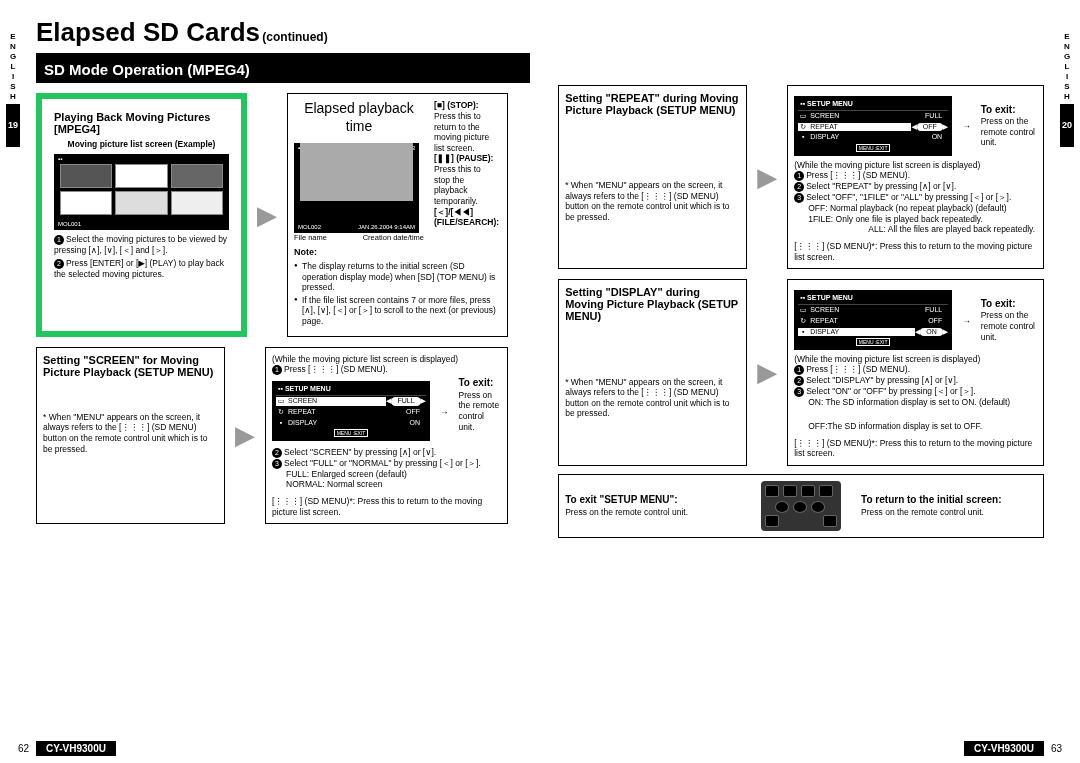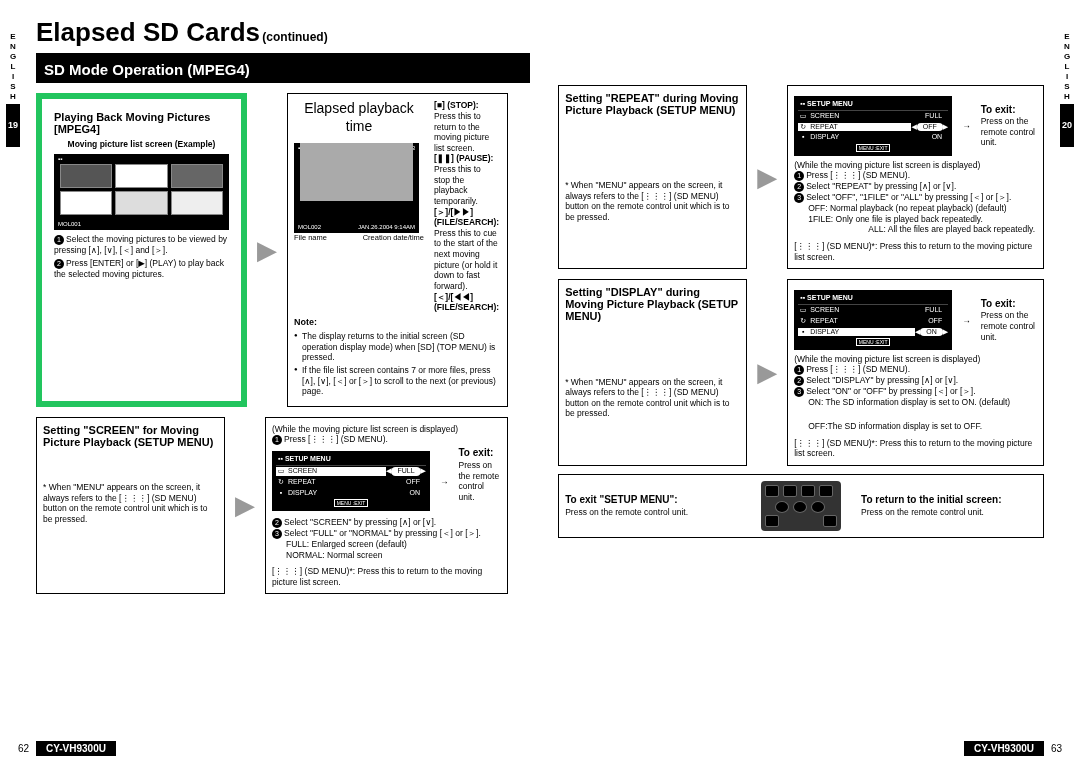--- a/index.html
+++ b/index.html
@@ -107,21 +107,20 @@
             <div style="position:absolute;bottom:2px;right:4px;">JAN.26.2004 9:14AM</div>
           </div>
           <div style="display:flex;justify-content:space-between;font-size:7.5px;">
             <span>File name</span>
             <span>Creation date/time</span>
           </div>
         </div>
         <div style="flex:1;">
           <div><span class="btn-label">[■] (STOP):</span><br><span>Press this to return to the moving picture list screen.</span></div>
           <div><span class="btn-label">[❚❚] (PAUSE):</span><br><span>Press this to stop the playback temporarily.</span></div>
-          <div><span class="btn-label">[＞]/[▶▶] (FILE/SEARCH):</span><br><span>Press this to cue to the start of the next moving picture (or hold it down to fast forward).</span></div>
           <div><span class="btn-label">[＜]/[◀◀] (FILE/SEARCH):</span><br></div>
         </div>
       </div>
       <div class="noteh">Note:</div>
       <ul class="b">
         <li>The display returns to the initial screen (SD operation display mode) when [SD] (TOP MENU) is pressed.</li>
         <li>If the file list screen contains 7 or more files, press [∧], [∨], [＜] or [＞] to scroll to the next (or previous) page.</li>
       </ul>
     </div>
   </div>

